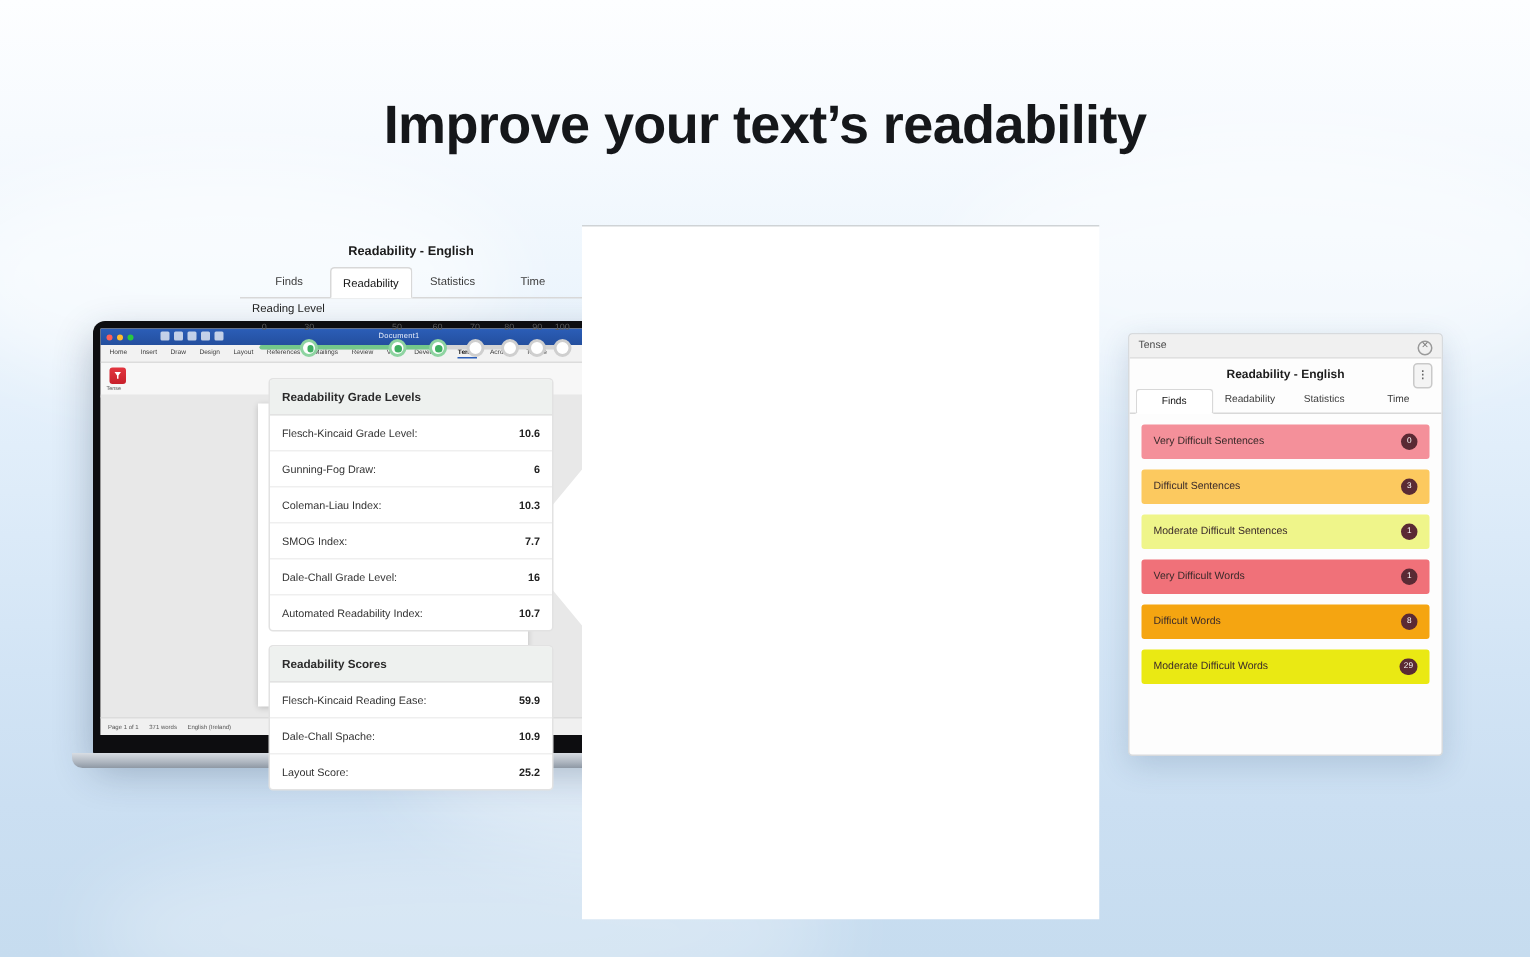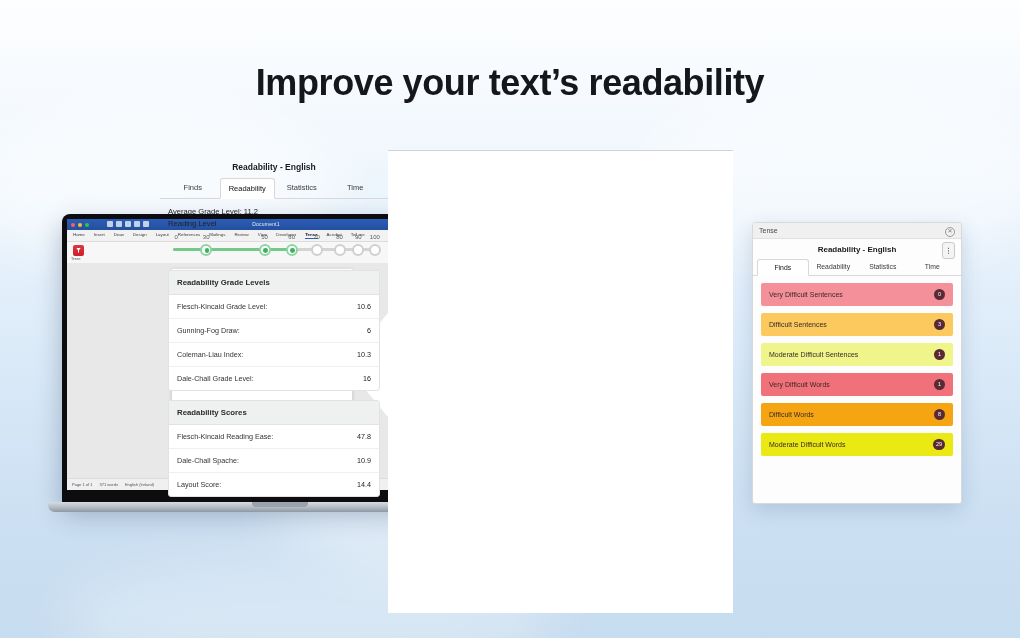--- a/index.html
+++ b/index.html
@@ -104,26 +104,26 @@
   .slider{position:relative;margin:2px 10px 10px 10px;height:26px;}
   .slider .ticks{position:relative;height:9px;}
   .slider .ticks span{position:absolute;top:0;font-size:6px;color:#5b5b5b;transform:translateX(-50%);}
   .slider .track{position:absolute;left:3px;right:3px;top:14px;height:3px;background:#d4d4d4;border-radius:2px;}
   .slider .fill{position:absolute;left:3px;top:14px;height:3px;background:#74c88a;border-radius:2px;}
   .slider .knob{position:absolute;top:9.5px;width:12px;height:12px;border-radius:50%;
       background:#fff;border:2.4px solid #cfcfcf;transform:translateX(-50%);box-sizing:border-box;}
   .slider .knob.on{border-color:#8ed4a1;background:#ffffff;}
   .slider .knob.on:after{content:"";position:absolute;left:2.4px;top:2.4px;width:4.8px;height:4.8px;border-radius:50%;background:#3faf62;}
 
-  .sect{margin:0 8px;border:1px solid #e2e2e2;border-radius:3px;overflow:hidden;background:#fff;}
+  .sect{margin:0 19px;border:1px solid #e2e2e2;border-radius:3px;overflow:hidden;background:#fff;}
   .sect .hd{background:#eef1ef;font-size:7.8px;font-weight:bold;color:#2b2b2b;padding:7px 8px;border-bottom:1px solid #e2e2e2;}
   .sect .row{display:flex;justify-content:space-between;align-items:center;
       font-size:7.2px;color:#333;padding:7px 8px;border-bottom:1px solid #efefef;}
   .sect .row:last-child{border-bottom:none;}
-  .sect .row b{font-weight:normal;color:#222;}
+  .sect .row b{font-weight:bold;color:#222;}
   .gap{height:9px;}
 
   
   .rpanel{
     position:absolute;left:752px;top:222px;width:208px;height:280px;
     background:#fdfdfd;border:1px solid #d7dadd;border-radius:3px;
     box-shadow:0 6px 20px rgba(40,70,110,.18);overflow:hidden;
   }
   .r-top{height:15px;background:#f0f0f0;border-bottom:1px solid #e0e0e0;position:relative;}
   .r-top .lbl{position:absolute;left:6px;top:3.5px;font-size:7px;color:#4a4a4a;}
@@ -260,21 +260,20 @@
 
 <div class="panel">
   <div class="p-title">Readability - English</div>
   <div class="p-tabs">
     <div>Finds</div>
     <div class="active">Readability</div>
     <div>Statistics</div>
     <div>Time</div>
   </div>
 
-  <div class="p-avg">Average Grade Level: 11.2</div>
   <div class="p-rl">Reading Level</div>
 
   <div class="slider">
     <div class="ticks">
       <span style="left:3%">0</span>
       <span style="left:17.4%">30</span>
       <span style="left:45.5%">50</span>
       <span style="left:58.5%">60</span>
       <span style="left:70.5%">70</span>
       <span style="left:81.5%">80</span>
@@ -300,40 +299,48 @@
     </div>
     <div class="row">
       <span>Gunning-Fog Draw:</span>
       <b>6</b>
     </div>
     <div class="row">
       <span>Coleman-Liau Index:</span>
       <b>10.3</b>
     </div>
     <div class="row">
+      <span>SMOG Index:</span>
+      <b>7.7</b>
+    </div>
+    <div class="row">
       <span>Dale-Chall Grade Level:</span>
       <b>16</b>
     </div>
+    <div class="row">
+      <span>Automated Readability Index:</span>
+      <b>10.7</b>
+    </div>
   </div>
 
   <div class="gap"></div>
 
   <div class="sect">
     <div class="hd">Readability Scores</div>
     <div class="row">
       <span>Flesch-Kincaid Reading Ease:</span>
-      <b>47.8</b>
+      <b>59.9</b>
     </div>
     <div class="row">
       <span>Dale-Chall Spache:</span>
       <b>10.9</b>
     </div>
     <div class="row">
       <span>Layout Score:</span>
-      <b>14.4</b>
+      <b>25.2</b>
     </div>
   </div>
 </div>
 
 <div class="rpanel">
   <div class="r-top">
     <div class="lbl">Tense</div>
     <div class="close">✕</div>
   </div>
   <div class="r-title">

